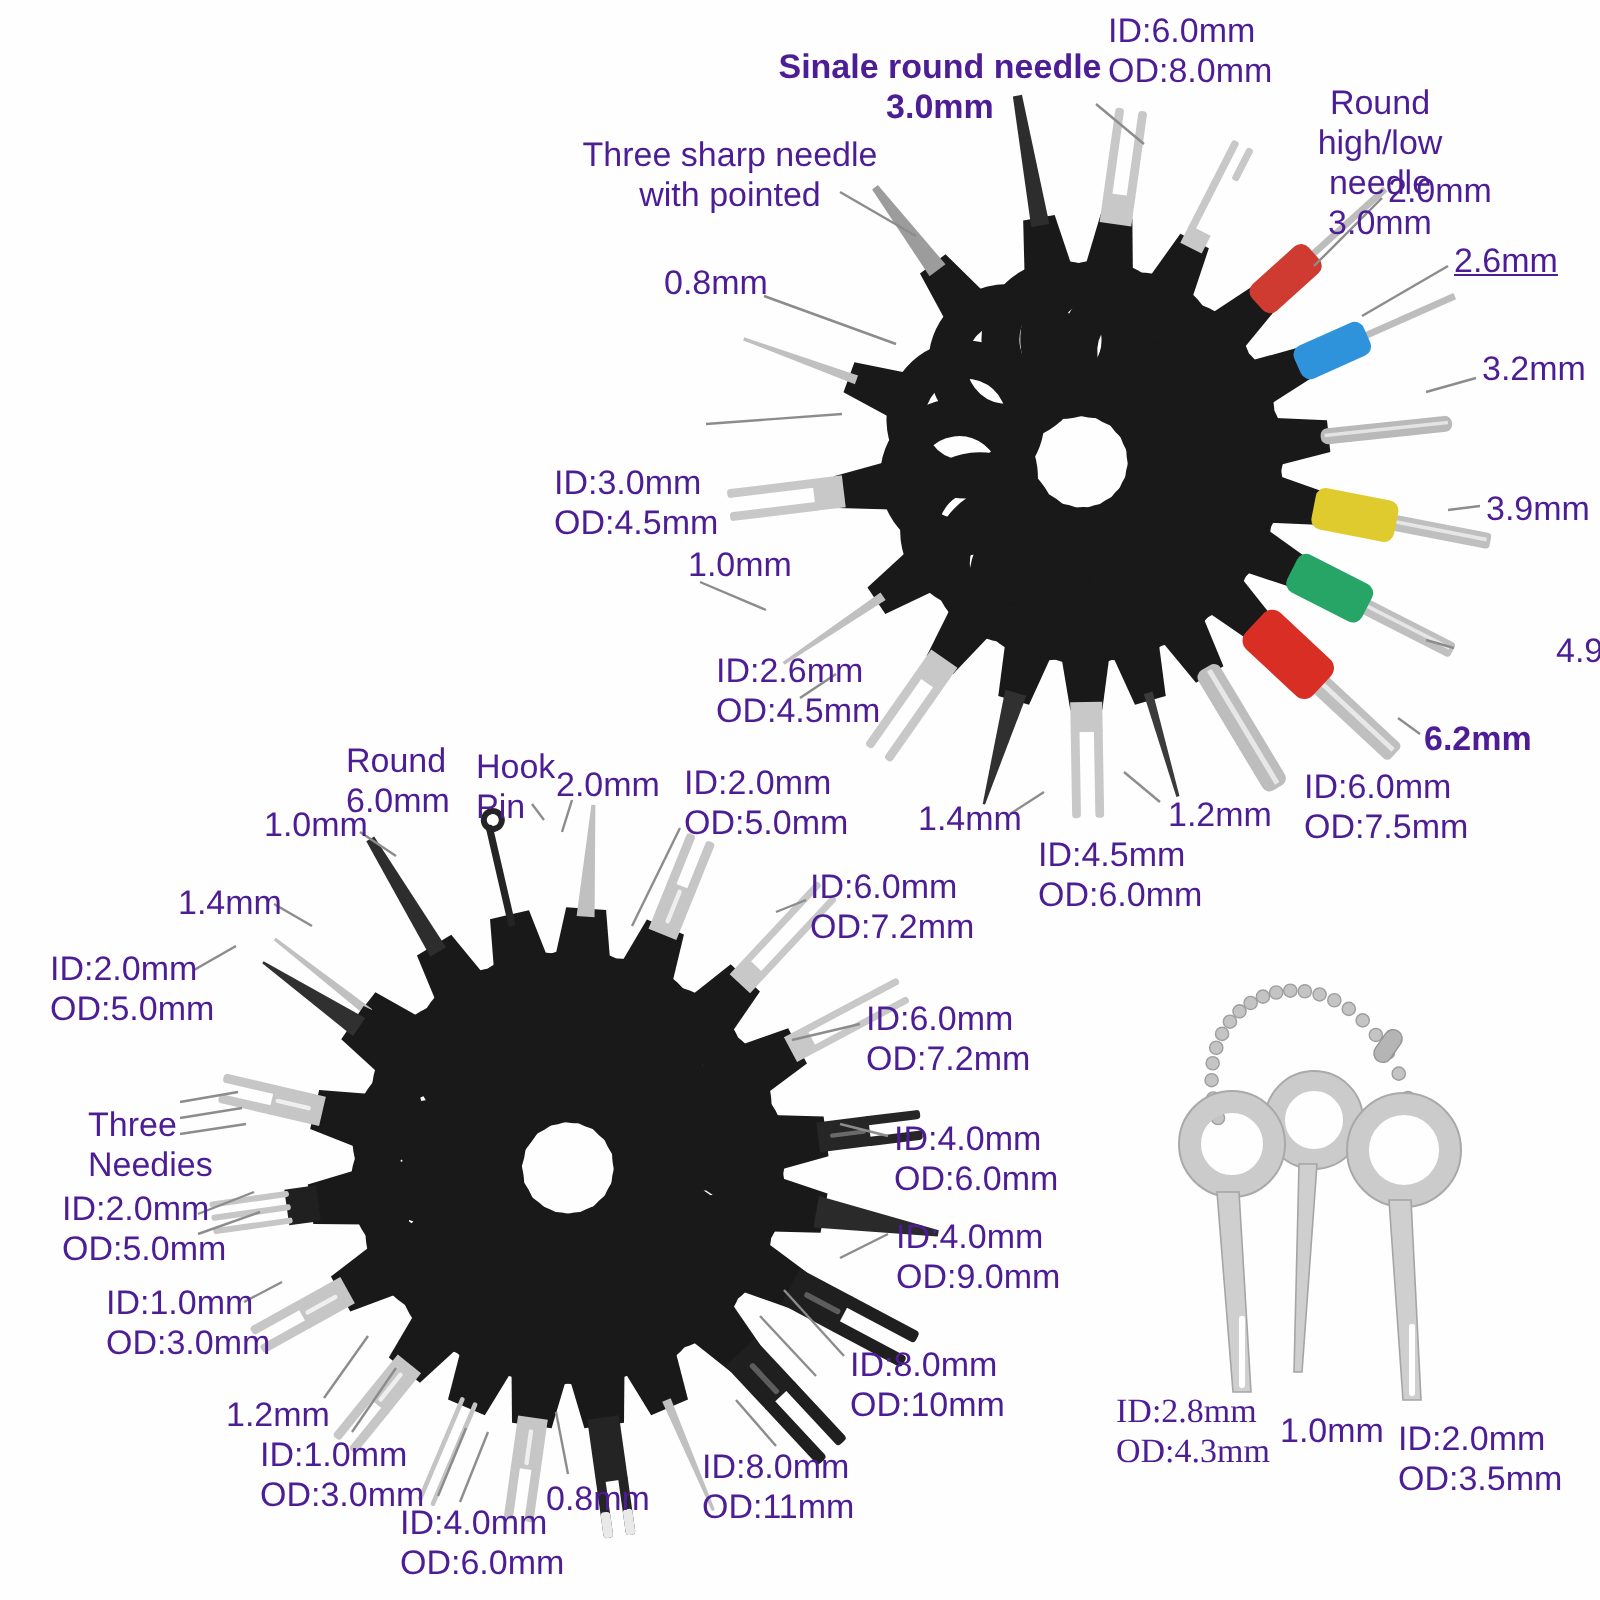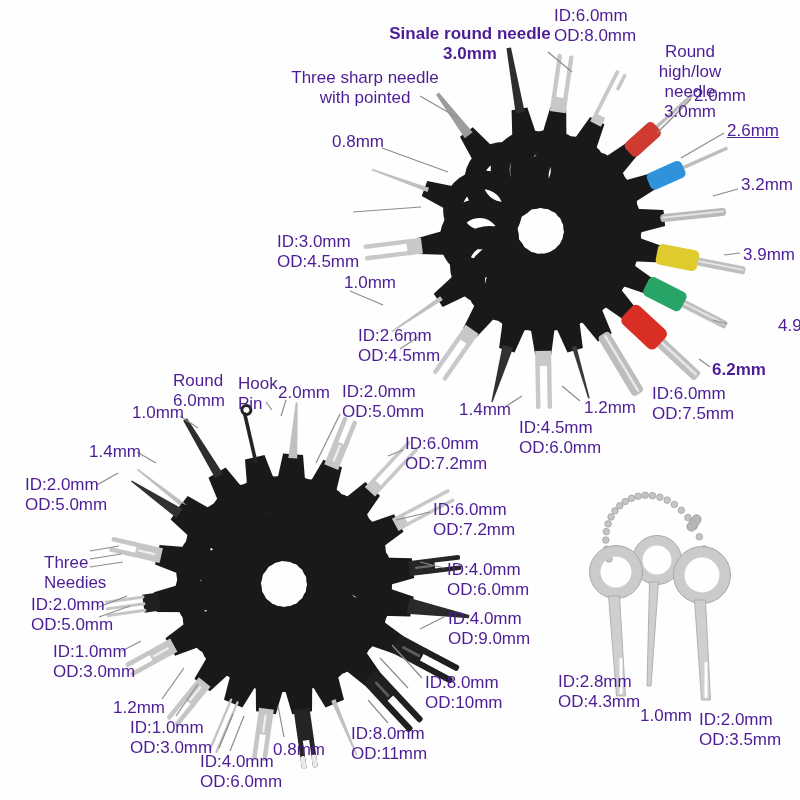--- a/index.html
+++ b/index.html
@@ -415,19 +415,19 @@
 OD:3.0mm</div>
       <div class="lbl" style="left: 31px; top: 595px;">ID:2.0mm
 OD:5.0mm</div>
       <div class="lbl" style="left: 44px; top: 540px; margin-top: 13px;">Three
 Needies</div>
       <div class="lbl" style="left: 25px; top: 475px;">ID:2.0mm
 OD:5.0mm</div>
       <div class="lbl" style="left: 89px; top: 442px;">1.4mm</div>
     </div>
   <div id="labels-keychain">
-      <div class="lbl" style="left: 558px; top: 672px;">ID:2.8mm
+      <div class="lbl" style="left: 558px; top: 696px; font-family: Liberation Serif, serif;">ID:2.8mm
 OD:4.3mm</div>
       <div class="lbl" style="left: 640px; top: 706px;">1.0mm</div>
       <div class="lbl" style="left: 699px; top: 710px;">ID:2.0mm
 OD:3.5mm</div>
     </div>
 </div>
 
 </body></html>

